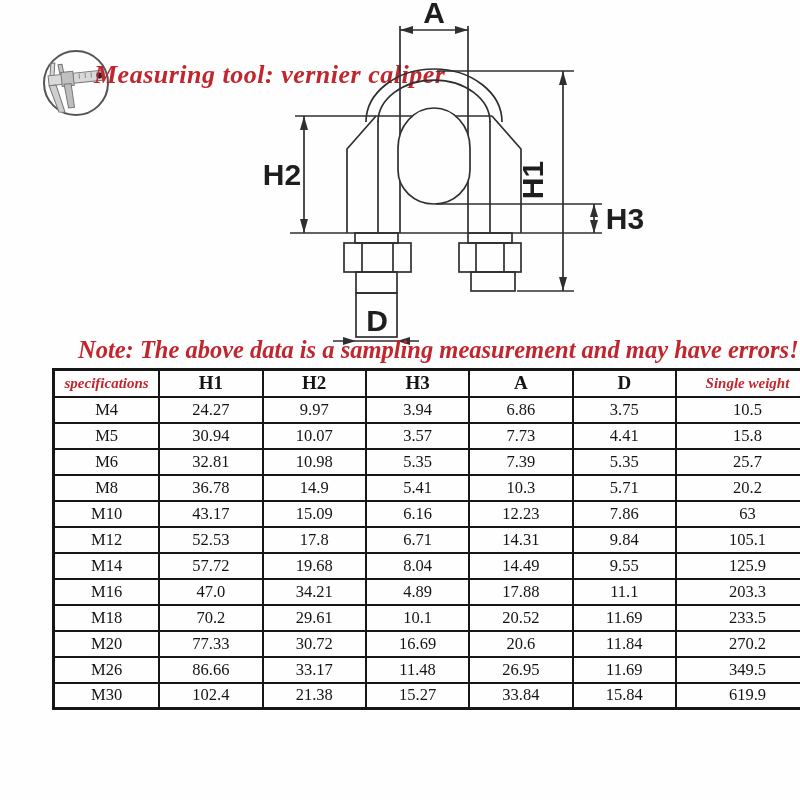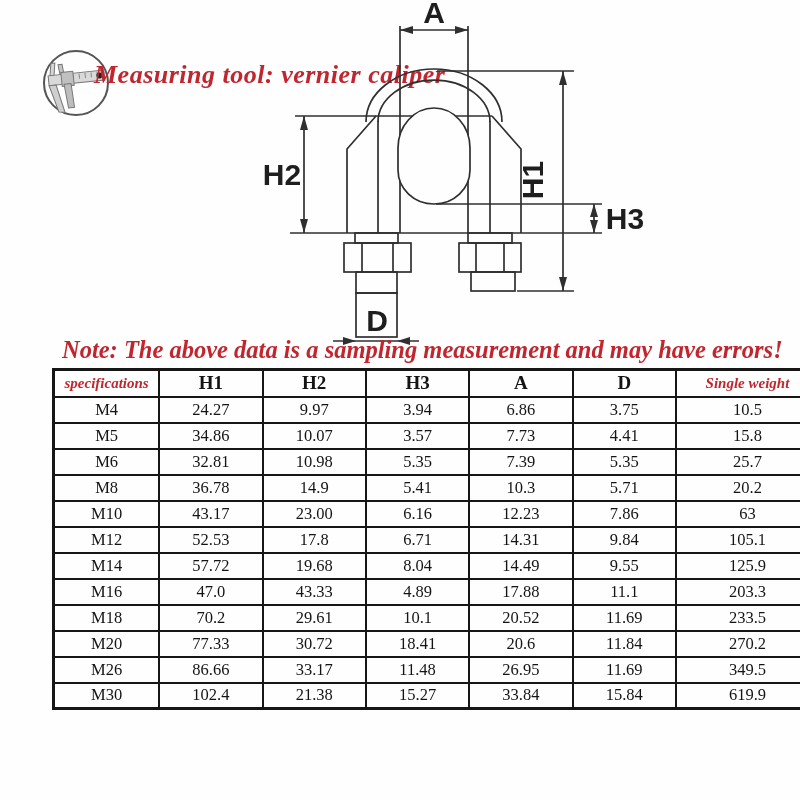--- a/index.html
+++ b/index.html
@@ -20,21 +20,21 @@
   .caliper-badge { position: absolute; left: 28px; top: 38px; }
   
   .measuring-text {
     position: absolute; left: 94px; top: 60px;
     font-family: "Liberation Serif", serif;
     font-style: italic; font-weight: bold;
     font-size: 26px; color: var(--red);
     letter-spacing: 0.5px;
   }
   .note-text {
-    position: absolute; left: 62px; top: 336px;
+    position: absolute; left: 78px; top: 336px;
     font-family: "Liberation Serif", serif;
     font-style: italic; font-weight: bold;
     font-size: 24.5px; color: var(--red);
     white-space: nowrap;
   }
   
   .drawing { position: absolute; left: 0; top: 0; }
   .drawing path, .drawing line, .drawing rect {
     stroke: var(--line); stroke-width: 1.7; fill: none;
   }
@@ -194,21 +194,21 @@
             <td>M4</td>
             <td>24.27</td>
             <td>9.97</td>
             <td>3.94</td>
             <td>6.86</td>
             <td>3.75</td>
             <td>10.5</td>
           </tr>
           <tr>
             <td>M5</td>
-            <td>34.86</td>
+            <td>30.94</td>
             <td>10.07</td>
             <td>3.57</td>
             <td>7.73</td>
             <td>4.41</td>
             <td>15.8</td>
           </tr>
           <tr>
             <td>M6</td>
             <td>32.81</td>
             <td>10.98</td>
@@ -222,21 +222,21 @@
             <td>36.78</td>
             <td>14.9</td>
             <td>5.41</td>
             <td>10.3</td>
             <td>5.71</td>
             <td>20.2</td>
           </tr>
           <tr>
             <td>M10</td>
             <td>43.17</td>
-            <td>23.00</td>
+            <td>15.09</td>
             <td>6.16</td>
             <td>12.23</td>
             <td>7.86</td>
             <td>63</td>
           </tr>
           <tr>
             <td>M12</td>
             <td>52.53</td>
             <td>17.8</td>
             <td>6.71</td>
@@ -249,40 +249,40 @@
             <td>57.72</td>
             <td>19.68</td>
             <td>8.04</td>
             <td>14.49</td>
             <td>9.55</td>
             <td>125.9</td>
           </tr>
           <tr>
             <td>M16</td>
             <td>47.0</td>
-            <td>43.33</td>
+            <td>34.21</td>
             <td>4.89</td>
             <td>17.88</td>
             <td>11.1</td>
             <td>203.3</td>
           </tr>
           <tr>
             <td>M18</td>
             <td>70.2</td>
             <td>29.61</td>
             <td>10.1</td>
             <td>20.52</td>
             <td>11.69</td>
             <td>233.5</td>
           </tr>
           <tr>
             <td>M20</td>
             <td>77.33</td>
             <td>30.72</td>
-            <td>18.41</td>
+            <td>16.69</td>
             <td>20.6</td>
             <td>11.84</td>
             <td>270.2</td>
           </tr>
           <tr>
             <td>M26</td>
             <td>86.66</td>
             <td>33.17</td>
             <td>11.48</td>
             <td>26.95</td>

